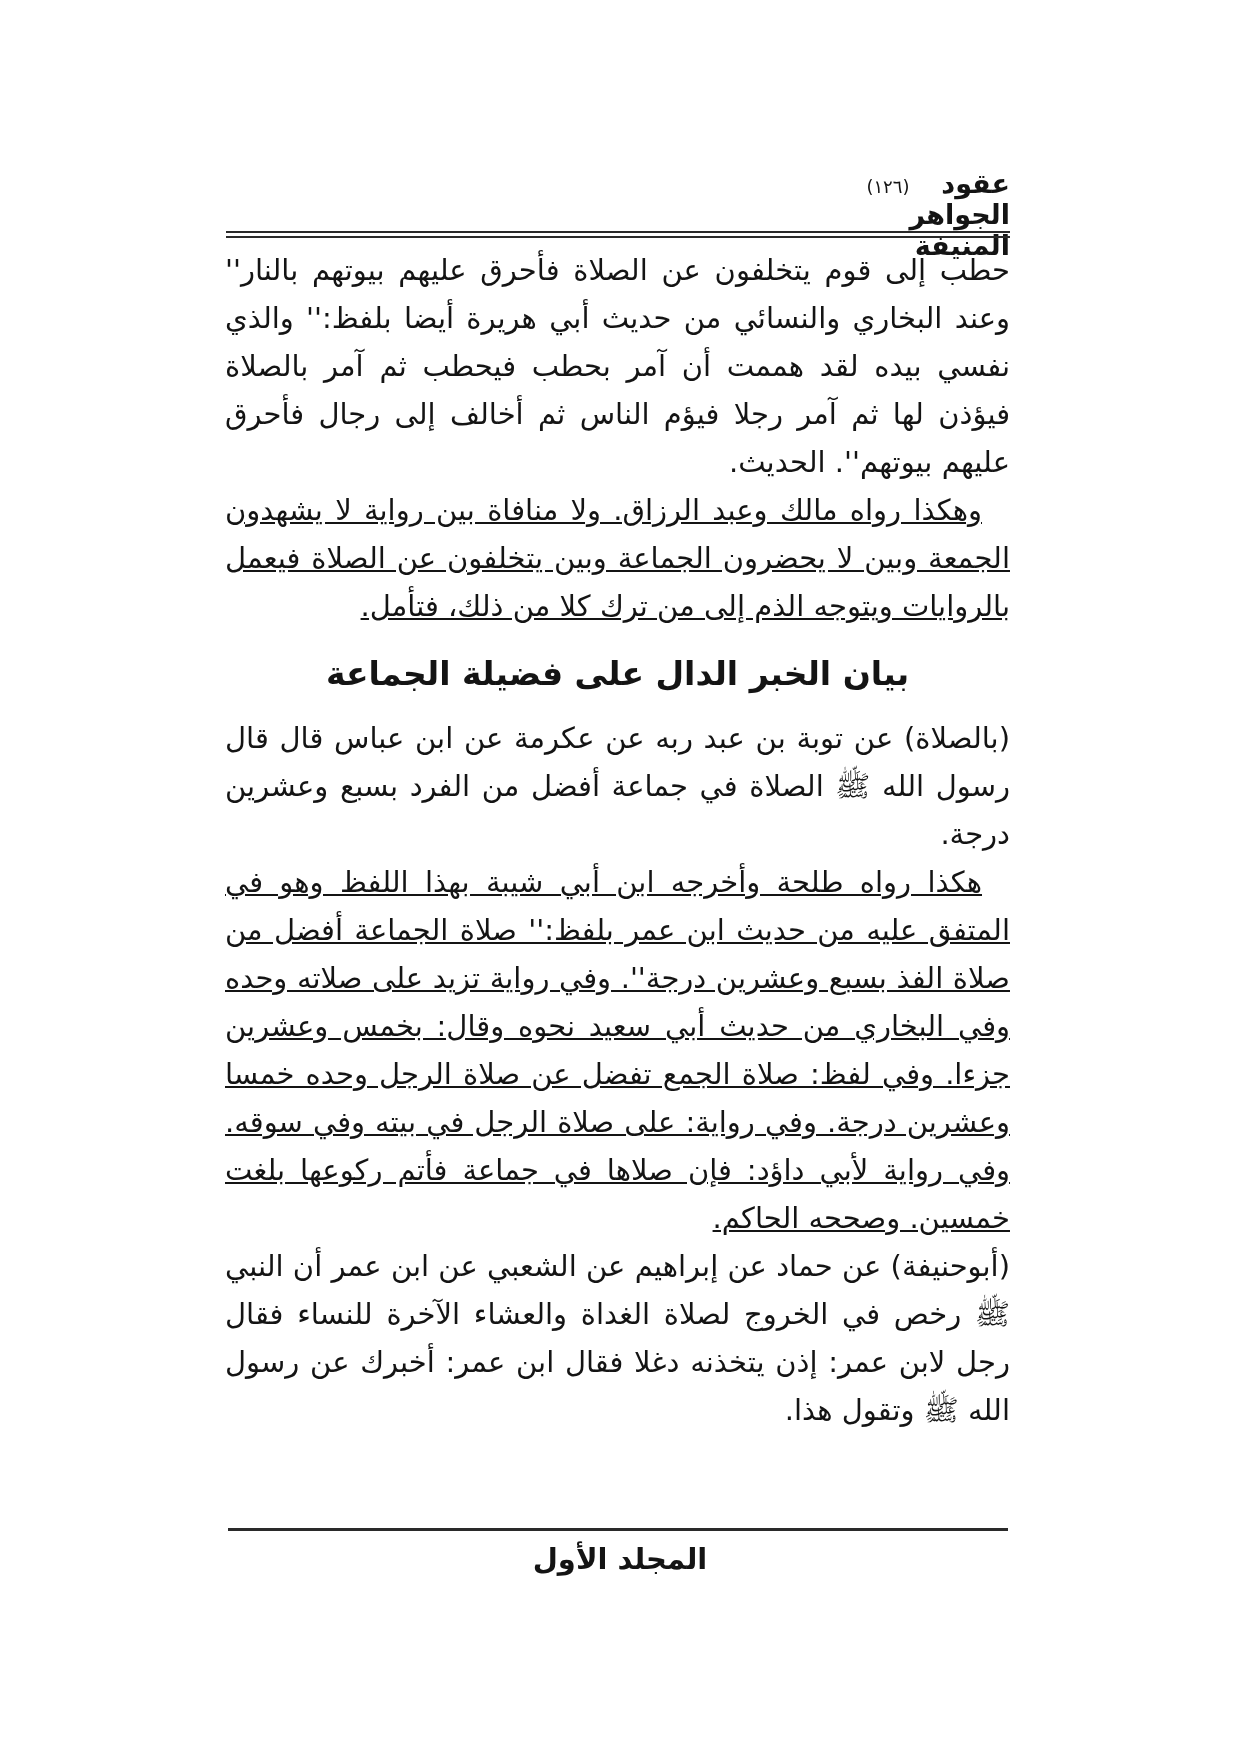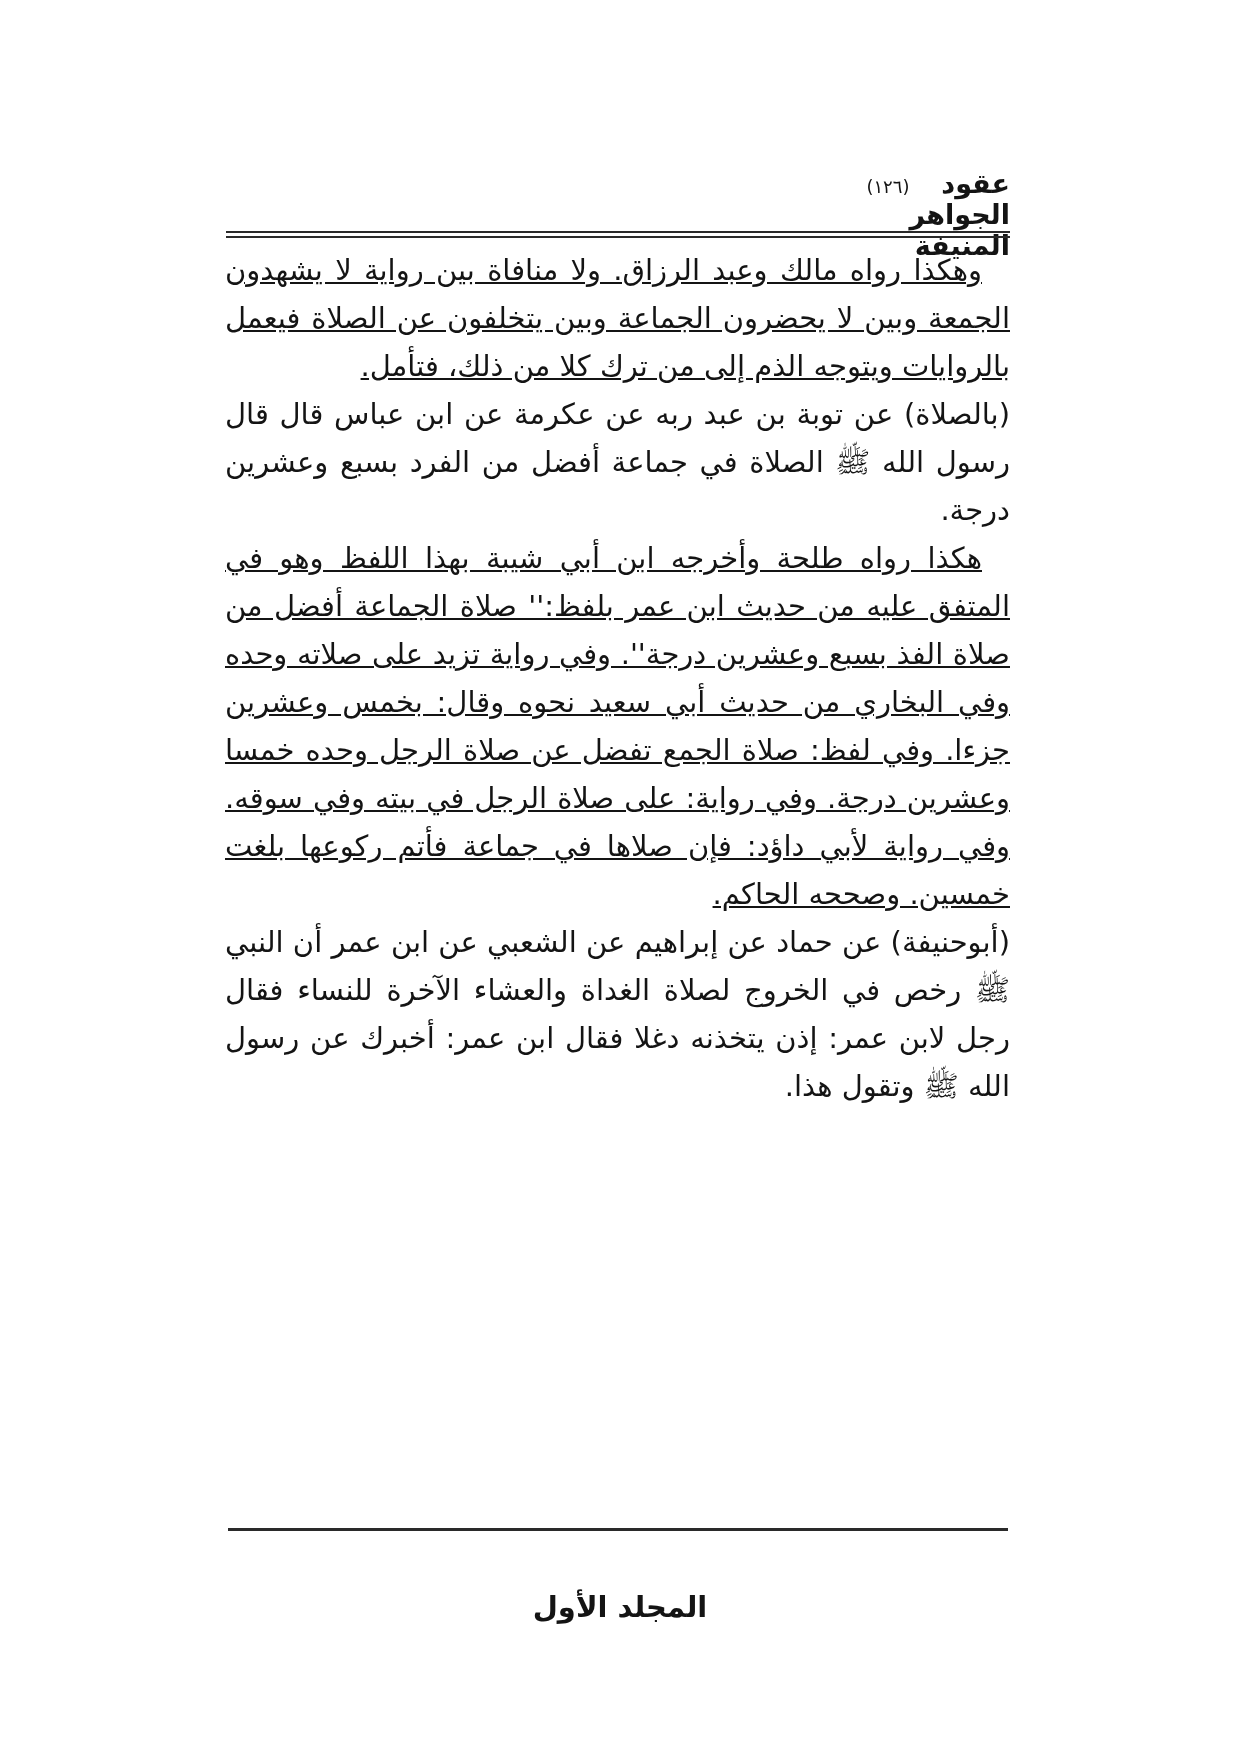--- a/index.html
+++ b/index.html
@@ -75,37 +75,38 @@
   }
   .volume {
     position: absolute;
     top: 1542px;
     left: 0;
     width: 1240px;
     text-align: center;
     font-size: 29px;
     font-weight: bold;
     direction: rtl;
-    margin-top: 48px;
   }
 </style>
 </head>
 <body>
 
 <div class="page">
 
   <div class="header-row">
     <span class="book-title">عقود الجواهر المنيفة</span>
     <span class="page-num">(١٢٦)</span>
   </div>
 
   <div class="rule-double"></div>
 
   <div class="body-text">
+    <p class="para">حطب إلى قوم يتخلفون عن الصلاة فأحرق عليهم بيوتهم بالنار'' وعند البخاري والنسائي من حديث أبي هريرة أيضا بلفظ:'' والذي نفسي بيده لقد هممت أن آمر بحطب فيحطب ثم آمر بالصلاة فيؤذن لها ثم آمر رجلا فيؤم الناس ثم أخالف إلى رجال فأحرق عليهم بيوتهم''. الحديث.</p>
     <p class="para indent">وهكذا رواه مالك وعبد الرزاق. ولا منافاة بين رواية لا يشهدون الجمعة وبين لا يحضرون الجماعة وبين يتخلفون عن الصلاة فيعمل بالروايات ويتوجه الذم إلى من ترك كلا من ذلك، فتأمل.</p>
+    <h2 class="section-heading">بيان الخبر الدال على فضيلة الجماعة</h2>
     <p class="para">(بالصلاة) عن توبة بن عبد ربه عن عكرمة عن ابن عباس قال قال رسول الله ﷺ الصلاة في جماعة أفضل من الفرد بسبع وعشرين درجة.</p>
     <p class="para indent">هكذا رواه طلحة وأخرجه ابن أبي شيبة بهذا اللفظ وهو في المتفق عليه من حديث ابن عمر بلفظ:'' صلاة الجماعة أفضل من صلاة الفذ بسبع وعشرين درجة''. وفي رواية تزيد على صلاته وحده وفي البخاري من حديث أبي سعيد نحوه وقال: بخمس وعشرين جزءا. وفي لفظ: صلاة الجمع تفضل عن صلاة الرجل وحده خمسا وعشرين درجة. وفي رواية: على صلاة الرجل في بيته وفي سوقه. وفي رواية لأبي داؤد: فإن صلاها في جماعة فأتم ركوعها بلغت خمسين. وصححه الحاكم.</p>
     <p class="para">(أبوحنيفة) عن حماد عن إبراهيم عن الشعبي عن ابن عمر أن النبي ﷺ رخص في الخروج لصلاة الغداة والعشاء الآخرة للنساء فقال رجل لابن عمر: إذن يتخذنه دغلا فقال ابن عمر: أخبرك عن رسول الله ﷺ وتقول هذا.</p>
 
   </div>
 
   <div class="rule-single"></div>
   <div class="volume">المجلد الأول</div>
 
 </div>

